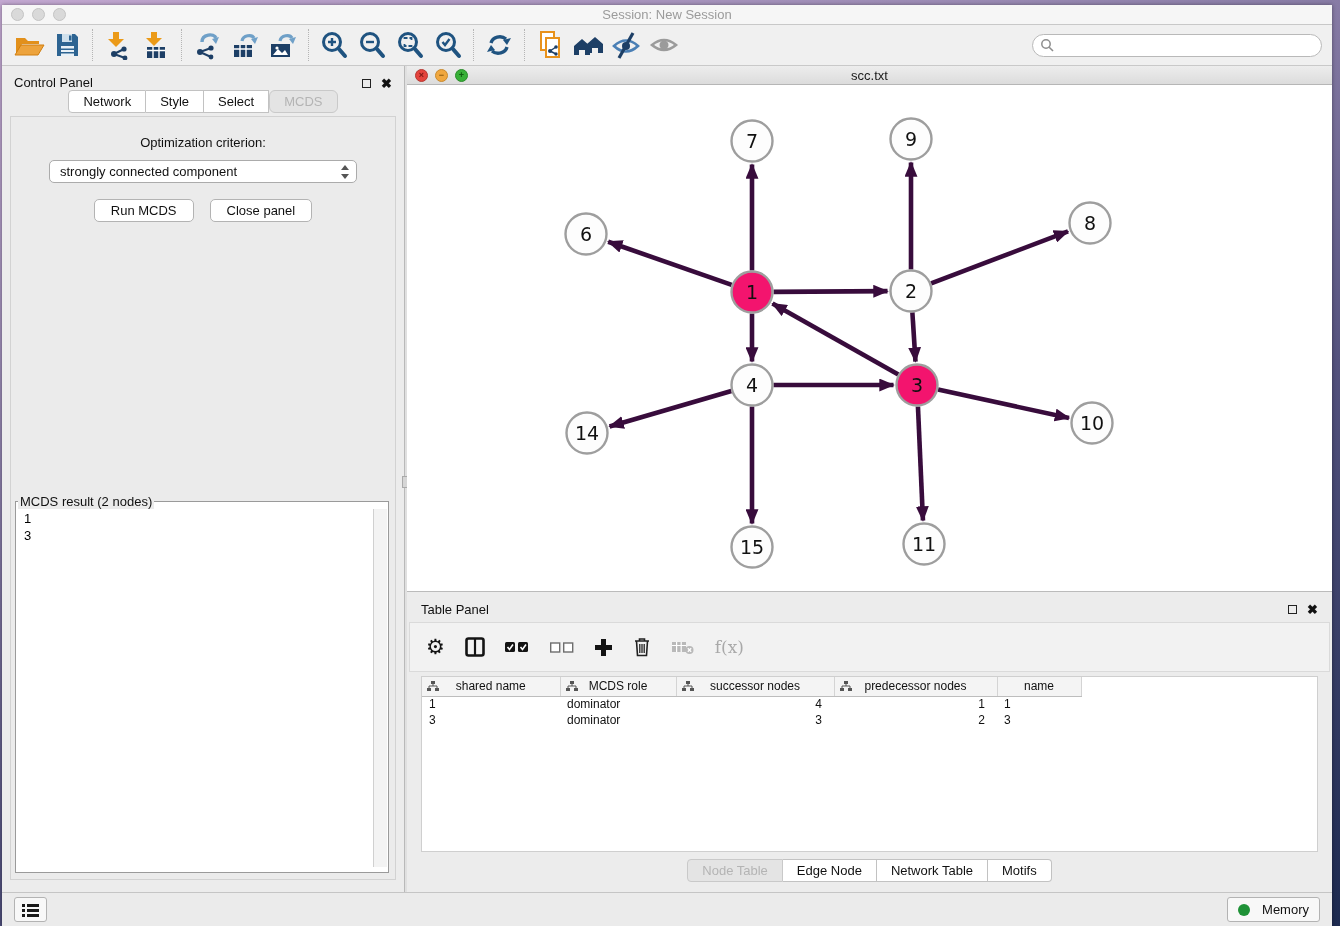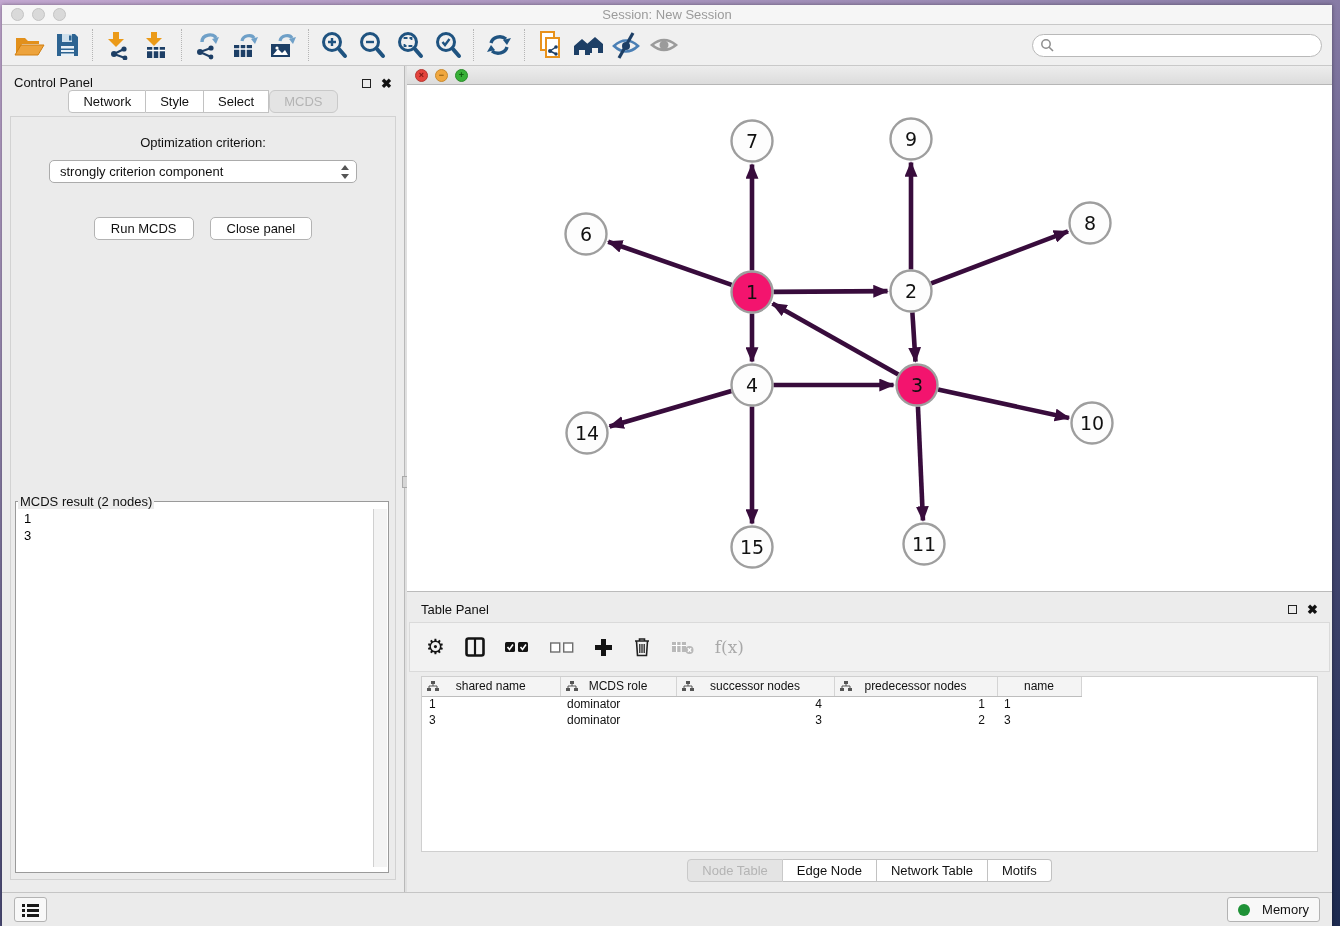--- a/index.html
+++ b/index.html
@@ -49,21 +49,21 @@
   .seg.selected { background:#e4e4e4; color:#b4b4b4; border-radius:6px; border:1px solid #c9c9c9; }
   .cp-content { position:absolute; left:8px; right:8px; top:50px; bottom:12px;
     background:#ebebeb; border:1px solid #d2d2d2; }
   .opt-label { text-align:center; font-size:13px; margin-top:18px; color:#111; }
   .dropdown { position:relative; margin:10px auto 0; width:308px; height:23px; background:#fff;
     border:1px solid #ababab; border-radius:5px; font-size:13px; line-height:21px;
     padding-left:10px; color:#111; }
   .dd-arrows { position:absolute; right:6px; top:3px; }
   .btn-row { display:flex; justify-content:center; gap:16px; margin-top:16px; }
   .pushbtn { font-size:13px; background:#fff; border:1px solid #b3b3b3; border-radius:5px;
-    padding:3px 16px; color:#111;margin-top:18px; }
+    padding:3px 16px; color:#111; }
   .result-box { position:absolute; left:4px; right:6px; top:377px; bottom:6px;
     border:1px solid #9a9a9a; background:#fff; }
   .result-box legend { font-size:13px; color:#111; background:#ebebeb; padding:0 2px; margin-left:2px; }
   .result-list { position:absolute; left:2px; right:16px; top:0; bottom:2px; overflow:hidden;
     font-size:13px; padding:1px 0 0 6px; }
   .result-list div { line-height:17px; }
   .result-scroll { position:absolute; right:1px; top:0; bottom:1px; width:14px;
     background:#f3f3f3; border-left:1px solid #d0d0d0; }
 
   
@@ -280,21 +280,21 @@
       </div>
       <div class="cp-tabs">
         <span class="seg">Network</span>
         <span class="seg">Style</span>
         <span class="seg">Select</span>
         <span class="seg selected last">MCDS</span>
       </div>
       <div class="cp-content">
         <div class="opt-label">Optimization criterion:</div>
         <div class="dropdown">
-          <span>strongly criterion component</span>
+          <span>strongly connected component</span>
           <svg class="dd-arrows" width="10" height="16" viewBox="0 0 10 16">
               <path d="M5 1l4 5H1z" fill="#555"></path>
               <path d="M5 15l4-5H1z" fill="#555"></path>
             </svg>
         </div>
         <div class="btn-row">
           <button class="pushbtn">Run MCDS</button>
           <button class="pushbtn">Close panel</button>
         </div>
         <fieldset class="result-box">
@@ -315,20 +315,21 @@
       </div>
 
     <div class="rightarea">
       <div class="netwin">
         <div class="net-titlebar">
           <div class="mac-lights">
             <span class="mac red">×</span>
             <span class="mac yel">−</span>
             <span class="mac grn">+</span>
           </div>
+          <span class="ntitle">scc.txt</span>
         </div>
         <div class="net-canvas">
           <svg width="925" height="502" viewBox="0 0 925 502">
               <defs>
                 <marker id="arr" viewBox="0 0 12 10" refX="11" refY="5" markerWidth="15.5" markerHeight="13" orient="auto" markerUnits="userSpaceOnUse">
                   <path d="M0 0 L12 5 L0 10 Z" fill="#380c3c"></path>
                 </marker>
               </defs>
               <line x1="345" y1="185.5" x2="345" y2="79.5" stroke="#380c3c" stroke-width="4.6" marker-end="url(#arr)"></line>
               <line x1="324.70323584441155" y1="199.90835951190283" x2="201.18483523982925" y2="156.75132797536202" stroke="#380c3c" stroke-width="4.6" marker-end="url(#arr)"></line>

